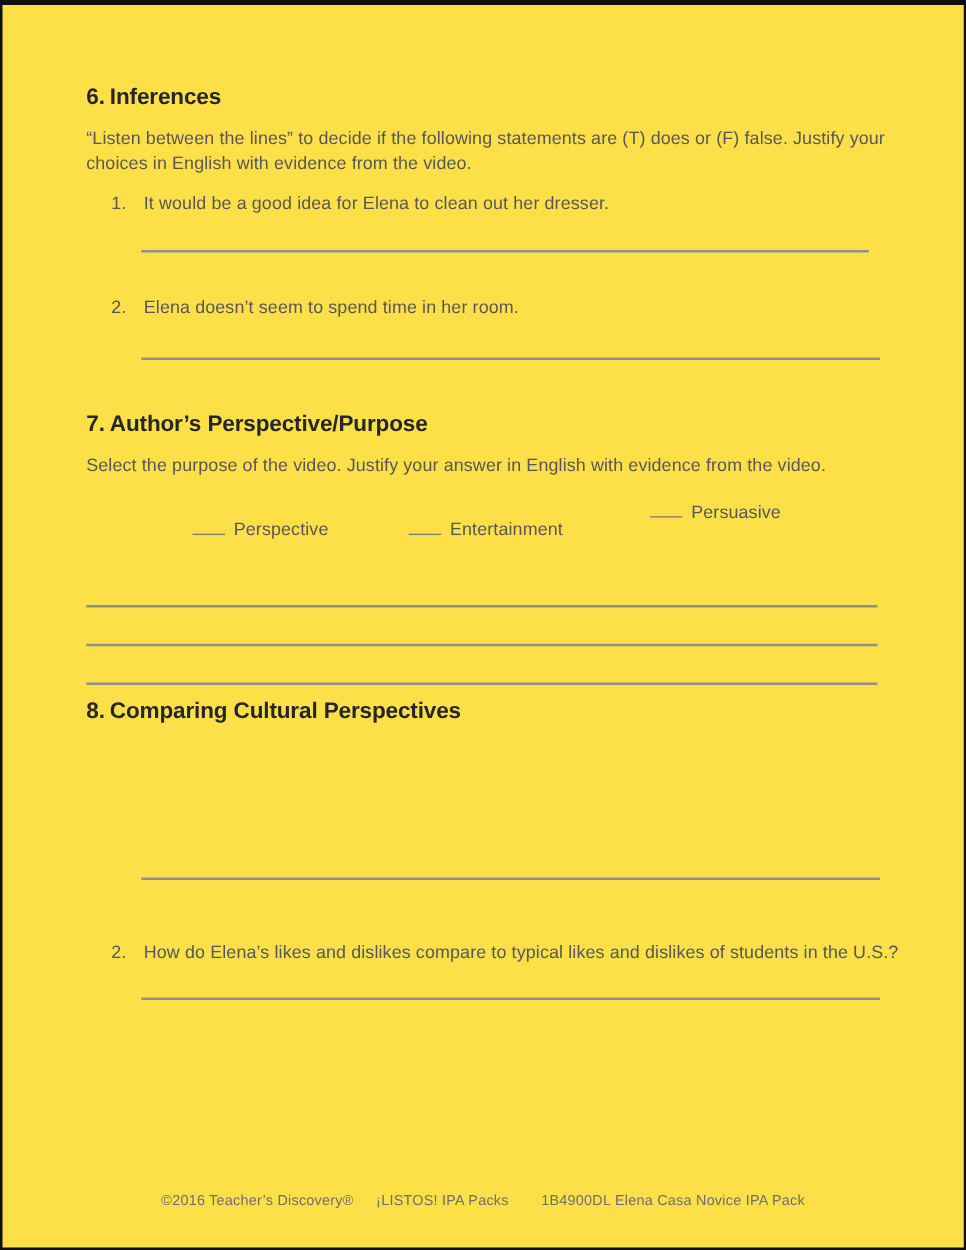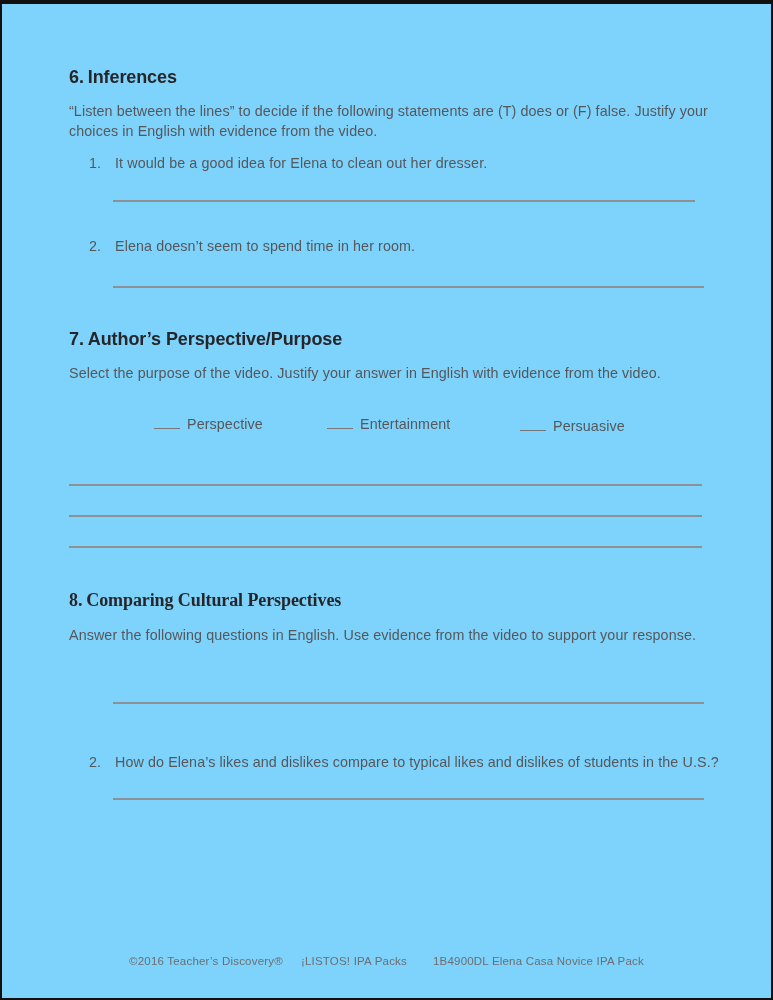--- a/index.html
+++ b/index.html
@@ -1,21 +1,21 @@
 <!DOCTYPE html>
 <html><head>
   <meta charset="utf-8">
   <style>
     html, body { margin: 0; padding: 0; background: #ffffff; }
     .page {
       position: relative;
       width: 773px;
       height: 1000px;
       box-sizing: border-box;
-      background: #7dd3fc;
+      background: #fde047;
       border: 2px solid #101010;
       border-top-width: 4px;
       font-family: "Liberation Sans", sans-serif;
       overflow: hidden;
     }
     .abs { position: absolute; }
     .sec-title {
       font-size: 18px;
       font-weight: bold;
       color: #26262a;
@@ -86,33 +86,32 @@
   </div>
 
   <div class="abs body-text" style="left:67px; top:359px; white-space:nowrap;">Select the purpose of the video. Justify your answer in English with evidence from the video.</div>
 
   <div class="abs body-text option" style="left:152px; top:410px;">
     <span class="blank"></span><span>Perspective</span>
   </div>
   <div class="abs body-text option" style="left:325px; top:410px;">
     <span class="blank"></span><span>Entertainment</span>
   </div>
-  <div class="abs body-text option" style="left:518px; top:412px;">
+  <div class="abs body-text option" style="left:518px; top:396px;">
     <span class="blank"></span><span>Persuasive</span>
   </div>
 
   <div class="abs rule" style="left:67px; top:480px; width:633px;"></div>
   <div class="abs rule" style="left:67px; top:511px; width:633px;"></div>
   <div class="abs rule" style="left:67px; top:542px; width:633px;"></div>
 
-  <div class="abs sec-title" style="left:67px; top:586px;font-family:Liberation Serif, serif;">
+  <div class="abs sec-title" style="left:67px; top:554px;">
     <span class="num">8.</span><span>Comparing Cultural Perspectives</span>
   </div>
 
-  <div class="abs body-text" style="left:67px; top:621px; white-space:nowrap;">Answer the following questions in English. Use evidence from the video to support your response.</div>
 
   <div class="abs rule" style="left:111px; top:698px; width:591px;"></div>
 
   <div class="abs body-text item" style="left:87px; top:748px;">
     <span class="num">2.</span><span>How do Elena’s likes and dislikes compare to typical likes and dislikes of students in the U.S.?</span>
   </div>
   <div class="abs rule" style="left:111px; top:794px; width:591px;"></div>
 
   <div class="abs footer" style="left:0; top:951px;">
     <span>©2016 Teacher’s Discovery®</span><span class="gap1"><span class="it">¡LISTOS!</span> <span>IPA Packs</span></span><span class="gap2"><span>1B4900DL Elena</span> <span class="it">Casa</span> <span>Novice  IPA Pack</span></span>

